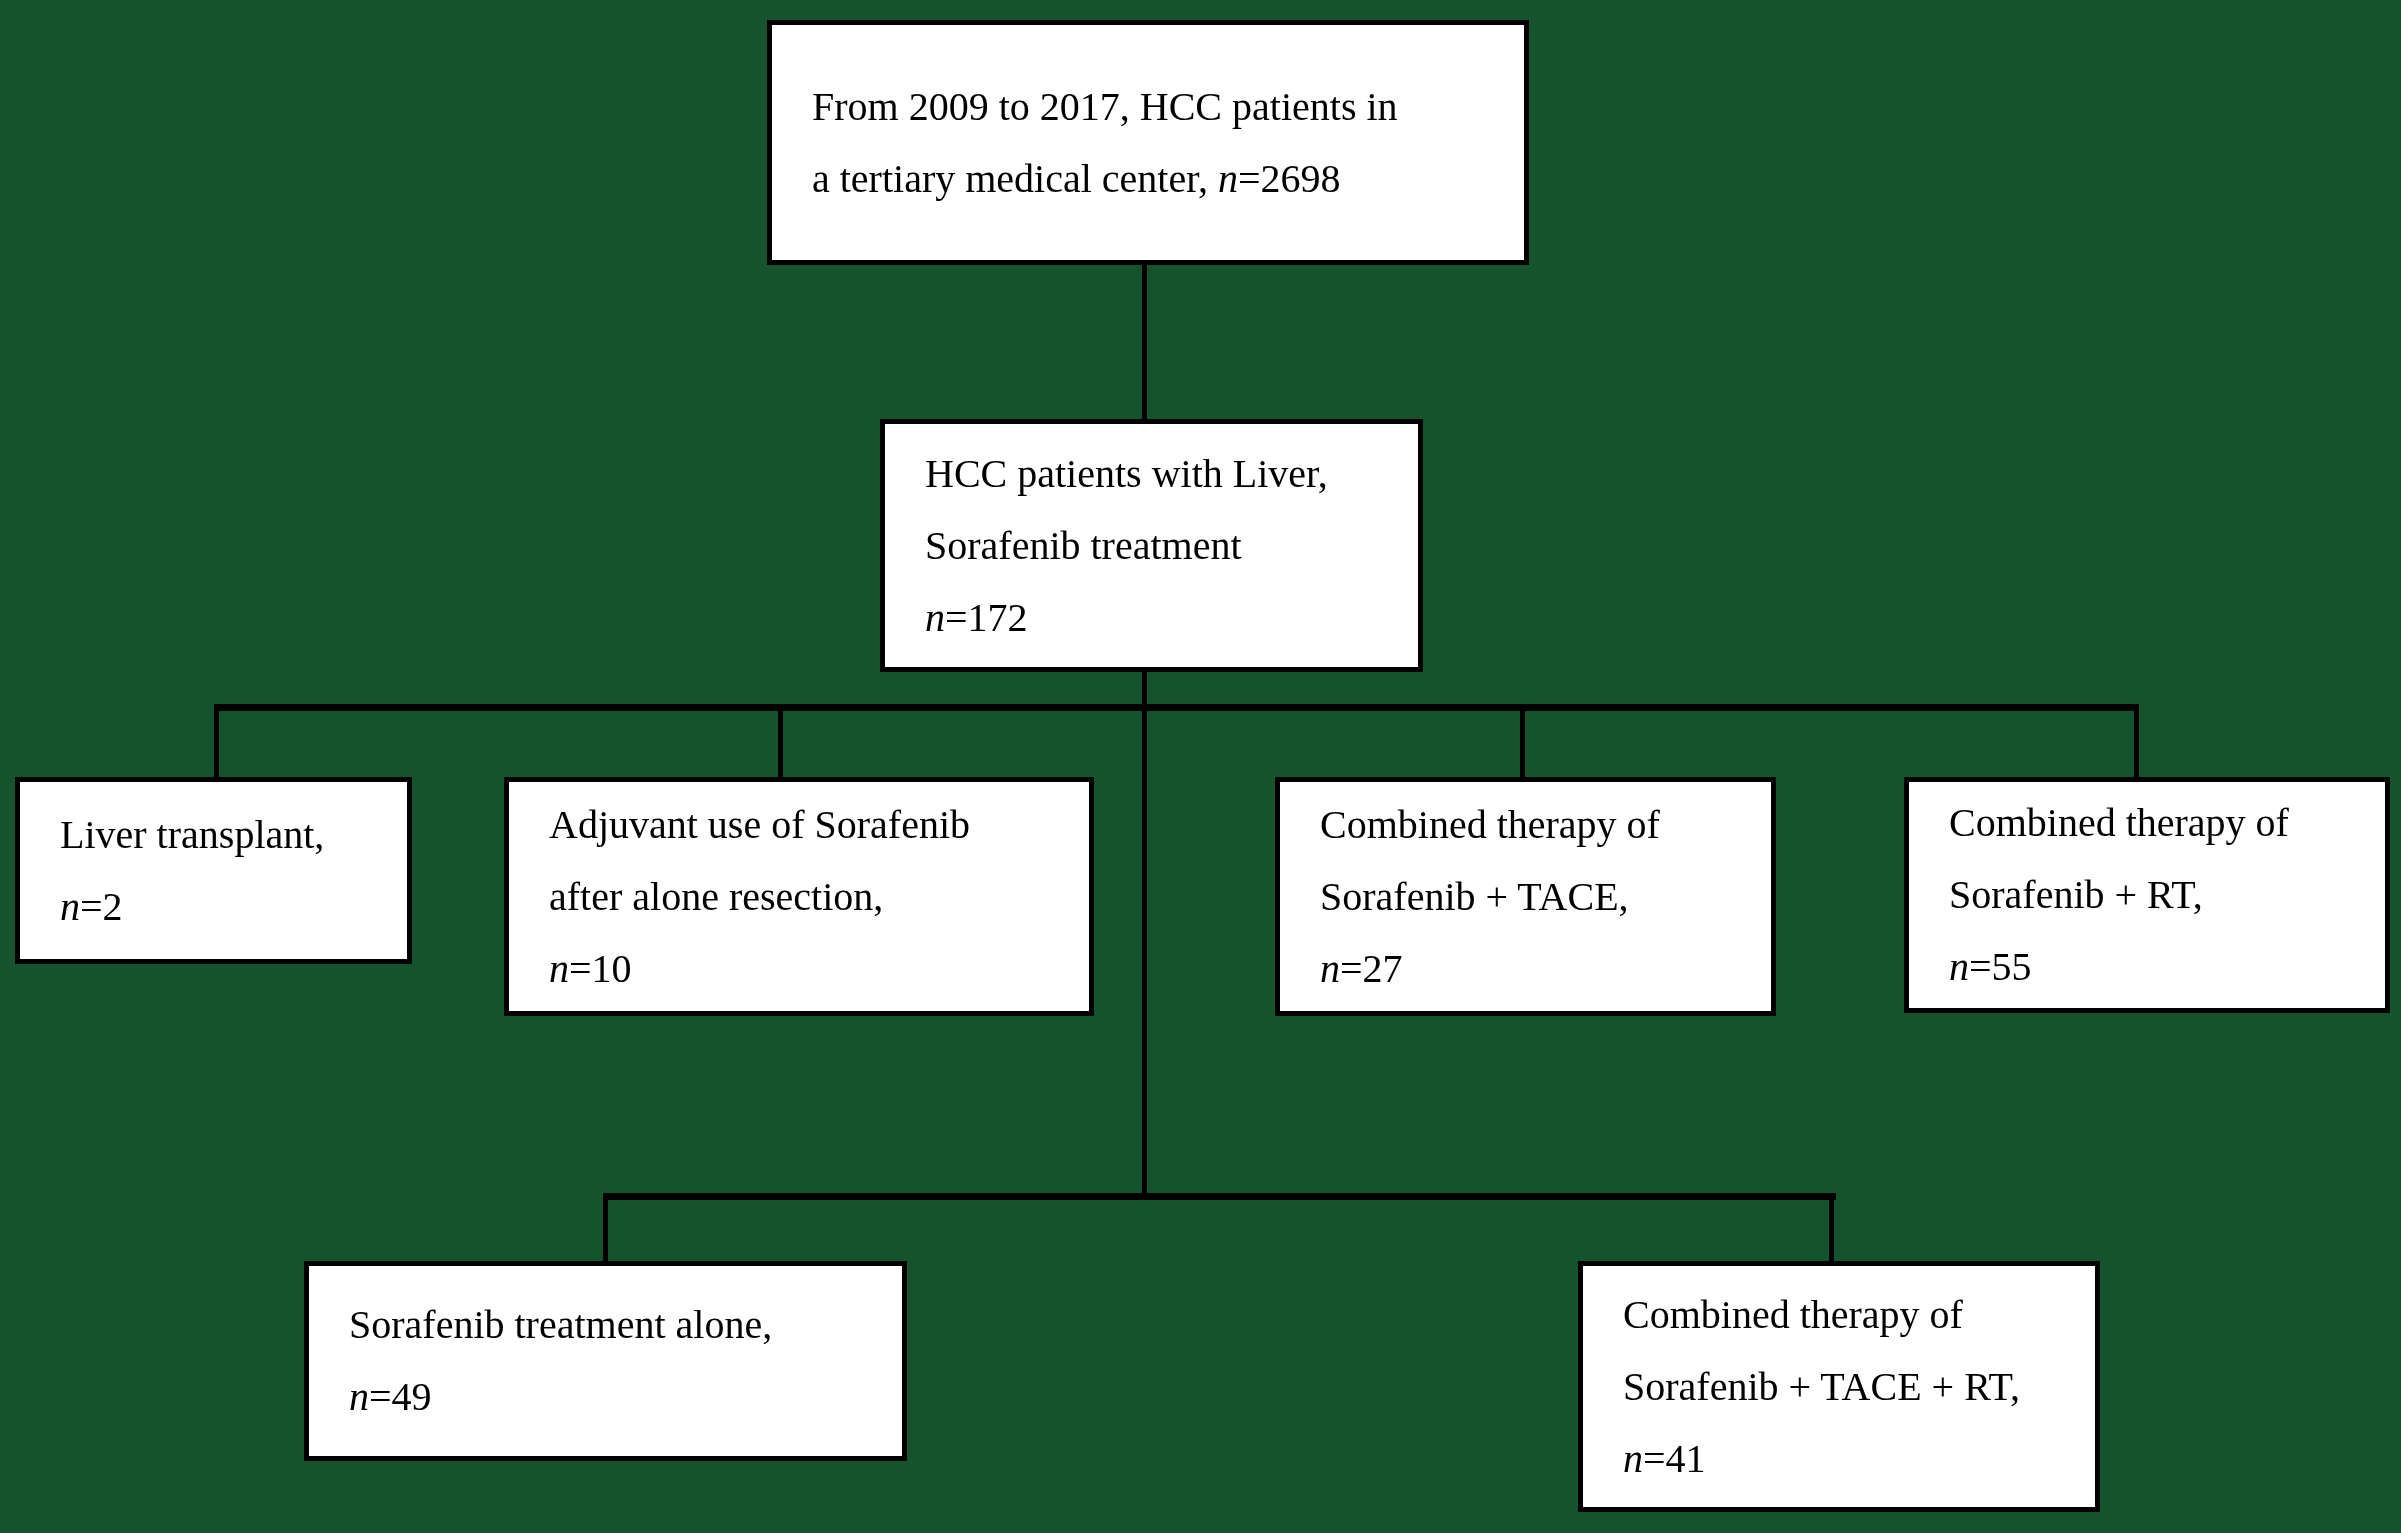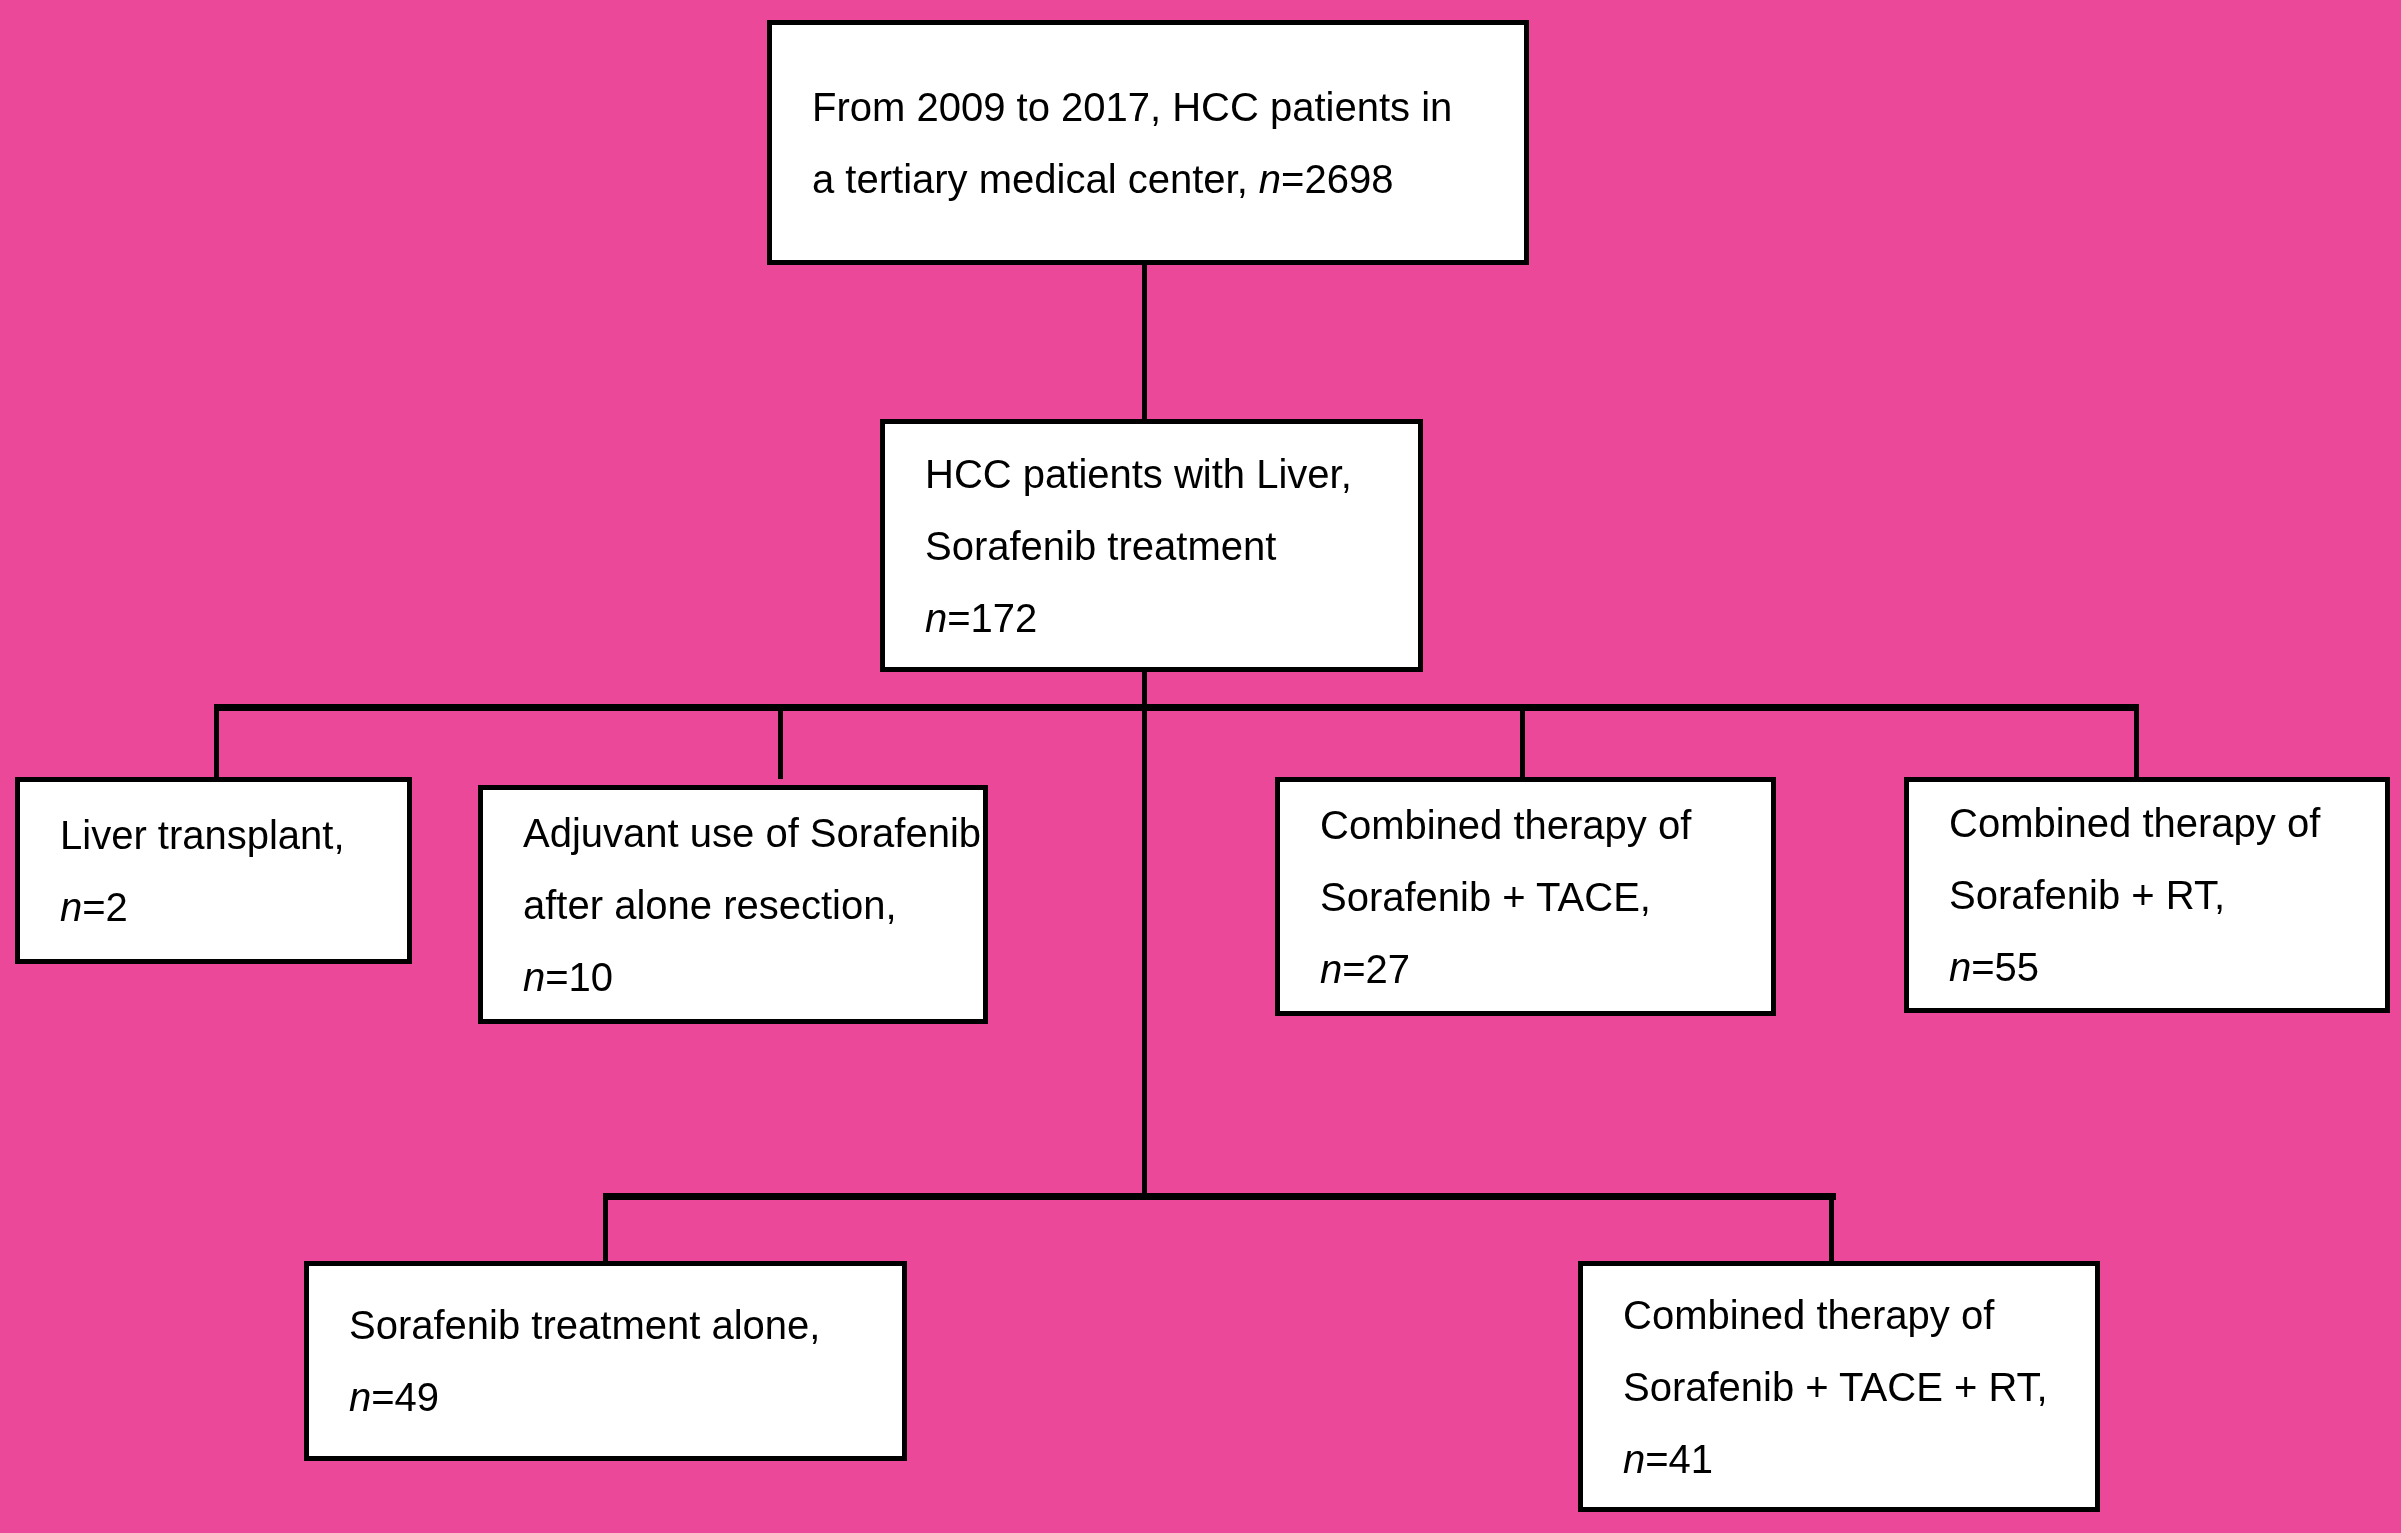--- a/index.html
+++ b/index.html
@@ -4,22 +4,22 @@
 <style>
   html, body {
     margin: 0;
     padding: 0;
     background: #ffffff;
   }
   .canvas {
     position: relative;
     width: 2401px;
     height: 1533px;
-    background: #ec4899;
-    font-family: Liberation Sans, sans-serif;
+    background: #14532d;
+    font-family: Liberation Serif, serif;
     color: #000000;
   }
   .node {
     position: absolute;
     box-sizing: border-box;
     border: 5.8px solid #000000;
     background: #ffffff;
     display: flex;
     align-items: center;
   }
@@ -70,21 +70,21 @@
       </div>
   </div>
 
   <div class="node" style="left:15px; top:777px; width:397px; height:187px;">
     <div class="node-text">
         <div class="tline"><span>Liver transplant,</span></div>
         <div class="tline"><span class="it">n</span><span>=2</span></div>
       </div>
   </div>
 
-  <div class="node" style="left:478px; top:777px; width:510px; height:239px;margin-top:8px;">
+  <div class="node" style="left:504px; top:777px; width:590px; height:239px;">
     <div class="node-text">
         <div class="tline"><span>Adjuvant use of Sorafenib</span></div>
         <div class="tline"><span>after alone resection,</span></div>
         <div class="tline"><span class="it">n</span><span>=10</span></div>
       </div>
   </div>
 
   <div class="node" style="left:1275px; top:777px; width:501px; height:239px;">
     <div class="node-text">
         <div class="tline"><span>Combined therapy of</span></div>

